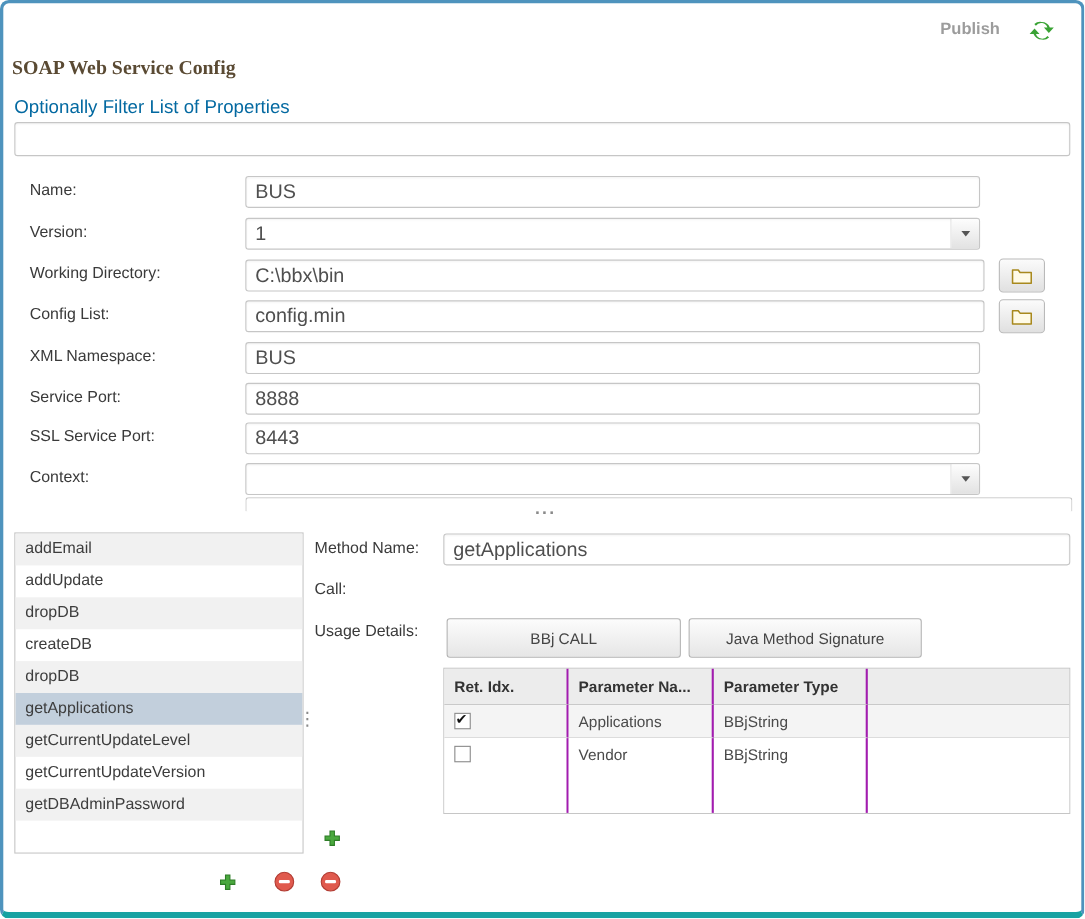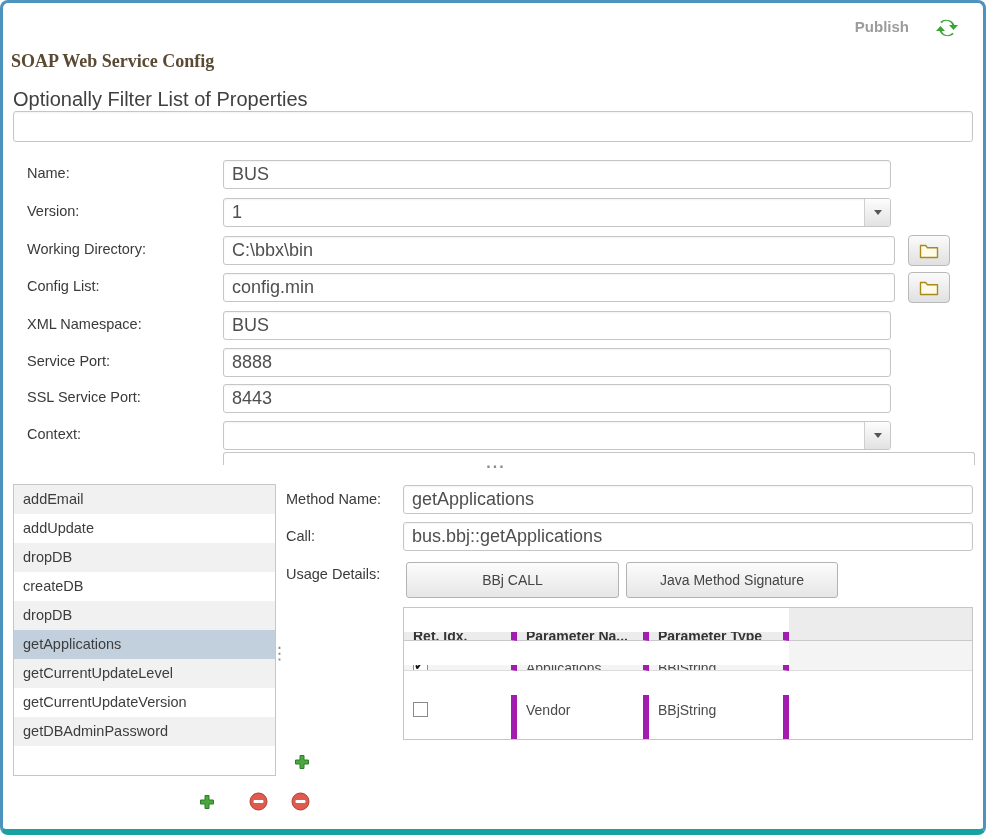--- a/index.html
+++ b/index.html
@@ -5,21 +5,21 @@
   html,body{margin:0;padding:0;background:#fff;font-family:"Liberation Sans",sans-serif;}
   .app{position:relative;width:986px;height:835px;box-sizing:border-box;background:#fff;
        border:3px solid #4e93bd;border-bottom:6px solid #17a2a2;border-radius:8px;overflow:hidden;}
 
   
   .publish{position:absolute;top:15px;right:74px;color:#9c9c9c;font-weight:bold;font-size:15px;cursor:pointer;padding-left:12px;}
   .refresh{position:absolute;top:13px;right:24px;width:24px;height:24px;cursor:pointer;}
   .title{position:absolute;left:8px;top:48px;font-family:"Liberation Serif",serif;font-weight:bold;
          font-size:18px;color:#5a4a33;}
 
-  .filter-label{position:absolute;left:10px;top:85px;font-size:20px;color:#404040;}
+  .filter-label{position:absolute;left:10px;top:85px;font-size:17px;color:#0369a1;}
 
   input.ui{border:1px solid #c6c6c6;border-radius:3px;font-size:18px;color:#4f4f4f;padding:0 8px;
            box-sizing:border-box;outline:none;box-shadow:inset 0 1px 2px rgba(0,0,0,0.05);
            font-family:"Liberation Sans",sans-serif;background:#fff;}
   .filter-input{position:absolute;left:10px;top:108px;width:960px;height:31px;}
 
   
   .frow{position:absolute;left:0;width:986px;height:29px;}
   .flabel{position:absolute;left:24px;top:5px;font-size:14.5px;color:#3a3a3a;}
   .finput{position:absolute;left:220px;top:0;height:29px;}
@@ -61,21 +61,21 @@
 
   
   .ptable{position:absolute;left:400px;top:604px;width:570px;height:133px;border:1px solid #c6c6c6;
           box-sizing:border-box;display:grid;grid-template-columns:113px 132px 140px 1fr;
           grid-template-rows:33px 30px 1fr;background:#fff;}
   .ptable > div{box-sizing:border-box;padding-left:9px;font-size:14px;overflow:hidden;white-space:nowrap;}
   .th{background:#ececec;border-bottom:1px solid #c9c9c9;color:#333;font-weight:600;
       display:flex;align-items:center;}
   .r1{background:#f4f4f4;border-bottom:1px solid #dcdcdc;color:#4a4a4a;display:flex;align-items:center;}
   .r2{background:#fff;color:#4a4a4a;padding-top:7px;}
-  .csep{border-right:6px solid #a21caf;margin-top:24px;}
+  .csep{border-right:2px solid #a21caf;}
 
   .cb{width:13px;height:13px;border:1px solid #8a8a8a;background:#fff;display:inline-block;
       position:relative;cursor:pointer;}
   .cb.checked::after{content:"✔";position:absolute;top:-3px;left:0;font-size:13px;color:#111;}
 
   .icon-btn{position:absolute;cursor:pointer;line-height:0;background:none;border:none;padding:0;}
 </style>
 </head>
 <body>
 
@@ -167,21 +167,20 @@
     <div class="li">getCurrentUpdateVersion</div>
     <div class="li">getDBAdminPassword</div>
   </div>
 
   <div class="vsplit">⋮</div>
 
   <span class="dlabel" style="top:488px">Method Name:</span>
   <input class="ui dinput" style="top: 482px;" value="getApplications">
 
   <span class="dlabel" style="top:525px">Call:</span>
-  <input class="ui dinput" style="top: 519px;" value="bus.bbj::getApplications">
 
   <span class="dlabel" style="top:563px">Usage Details:</span>
   <button class="btn" style="left:403px;top:559px;width:213px">BBj CALL</button>
   <button class="btn" style="left:623px;top:559px;width:212px">Java Method Signature</button>
 
   <div class="ptable">
     <div class="th csep">Ret. Idx.</div>
     <div class="th csep">Parameter Na...</div>
     <div class="th csep">Parameter Type</div>
     <div class="th"></div>

